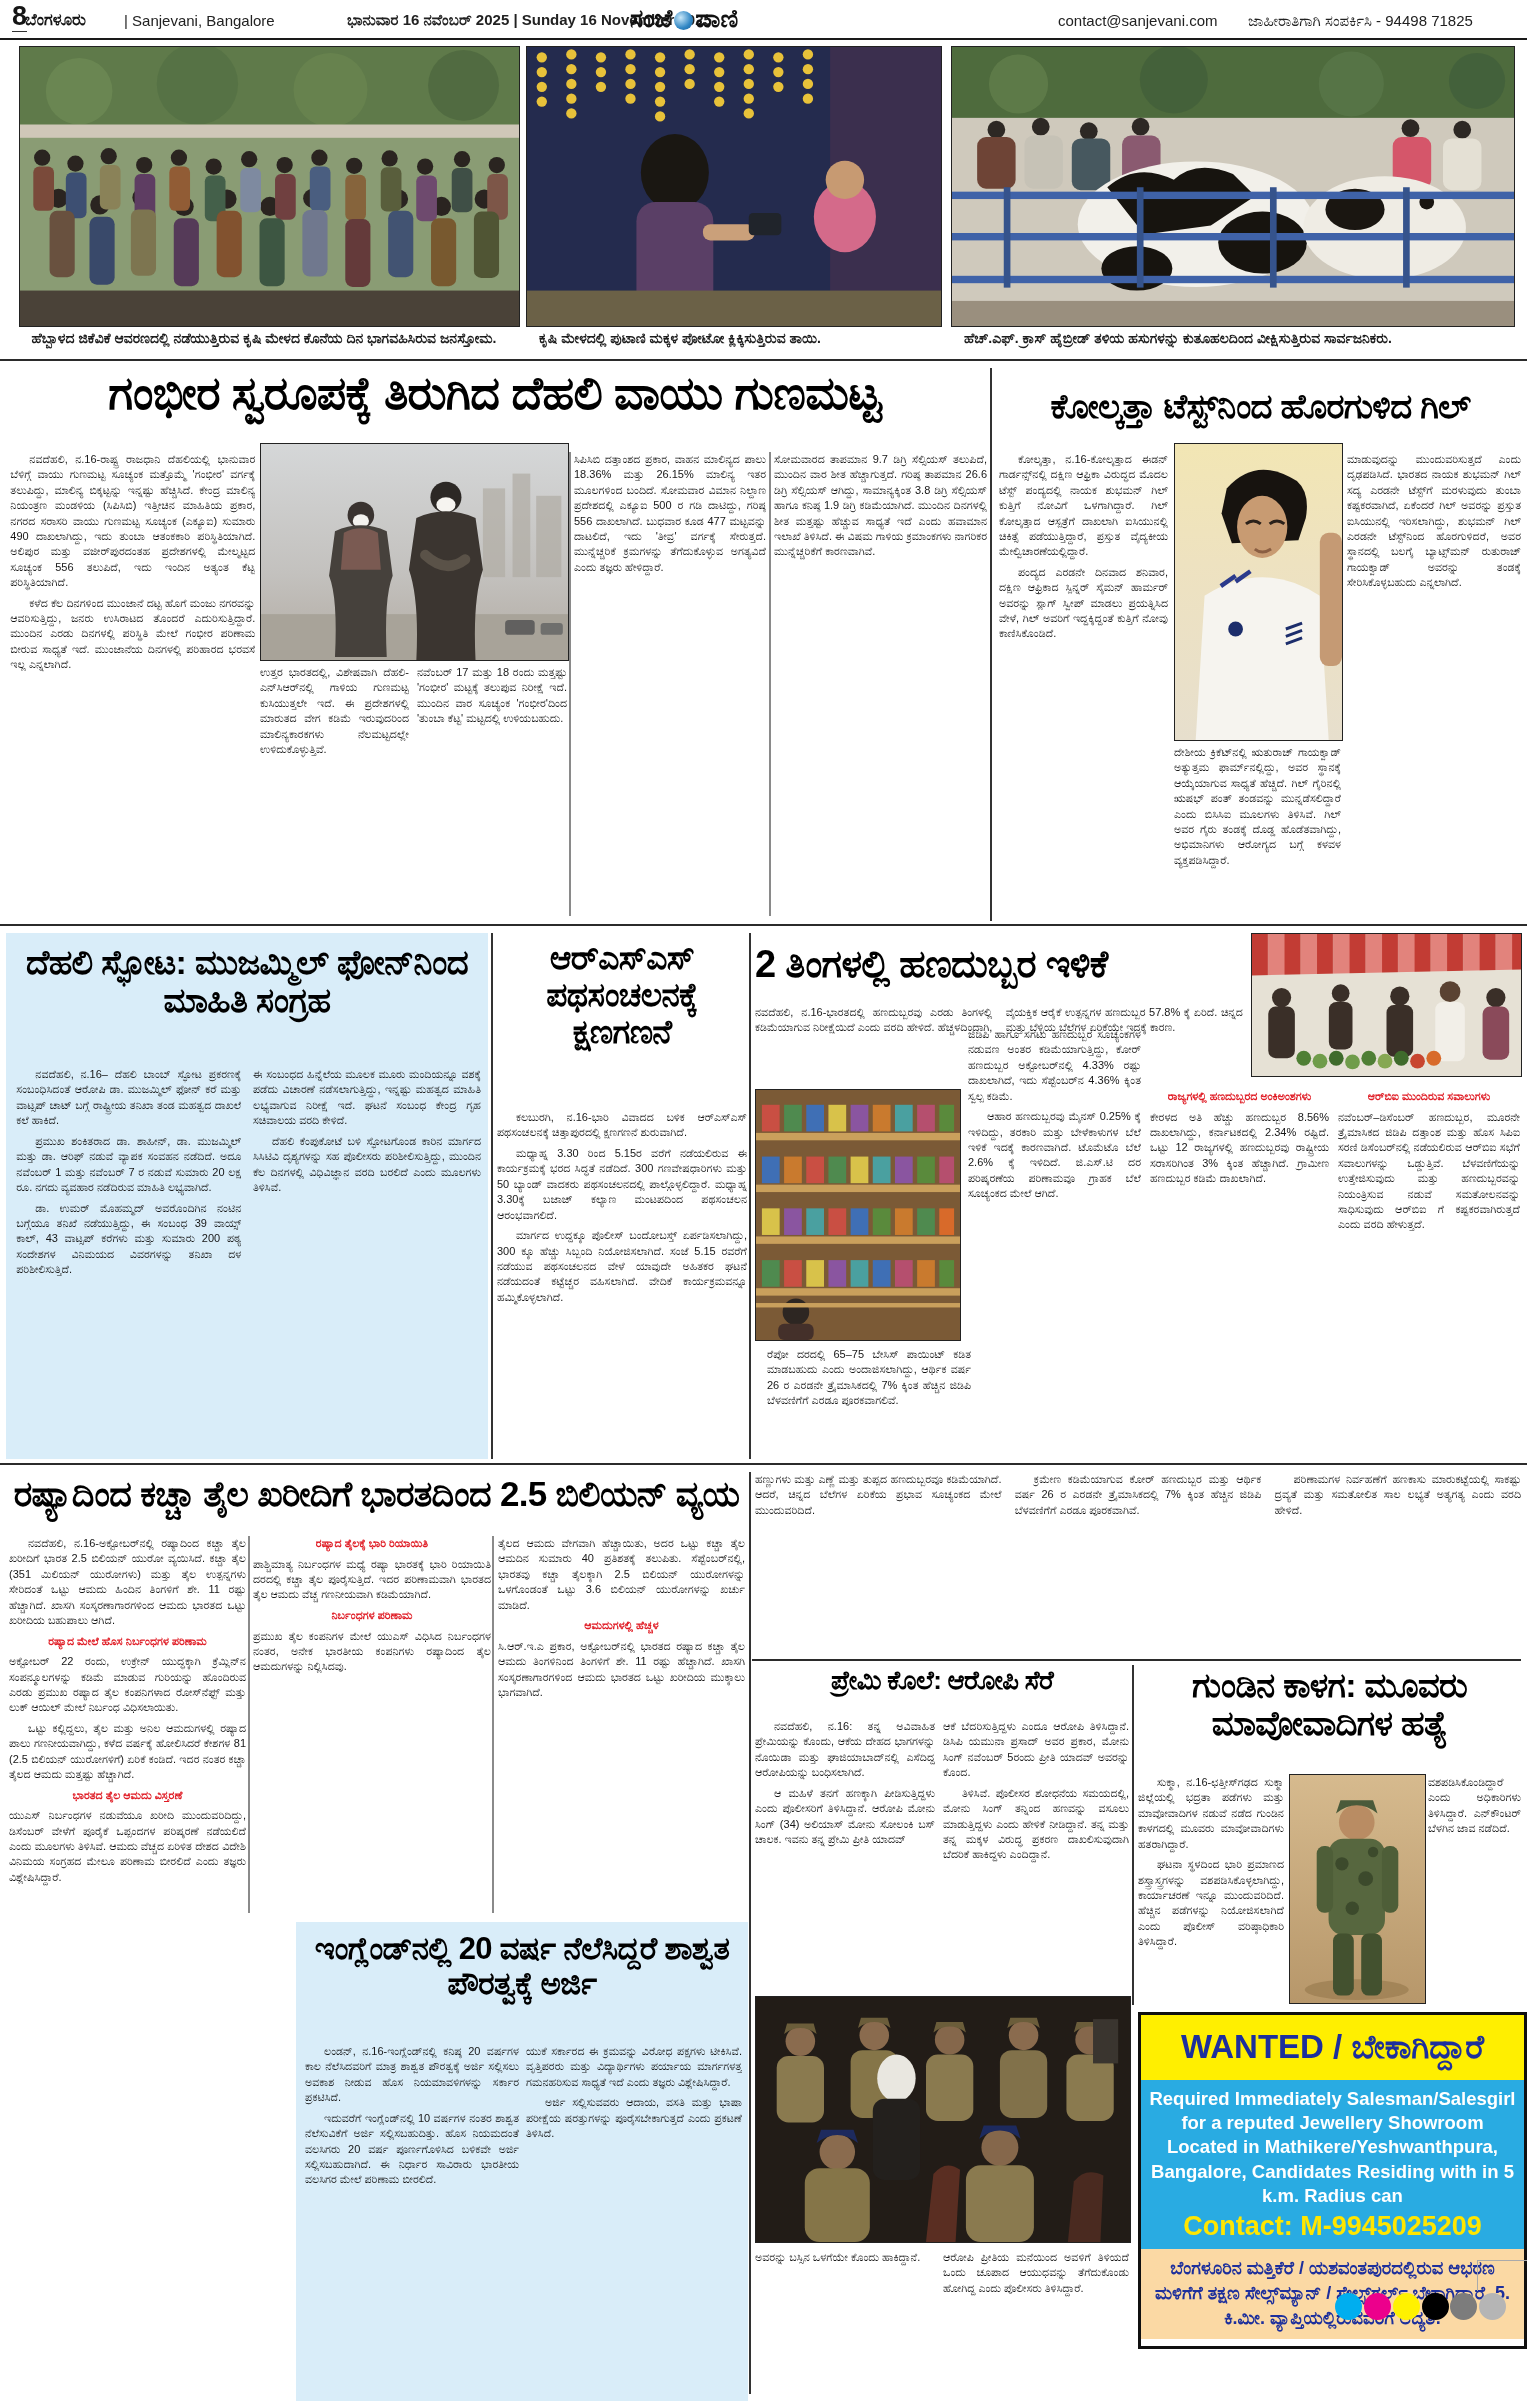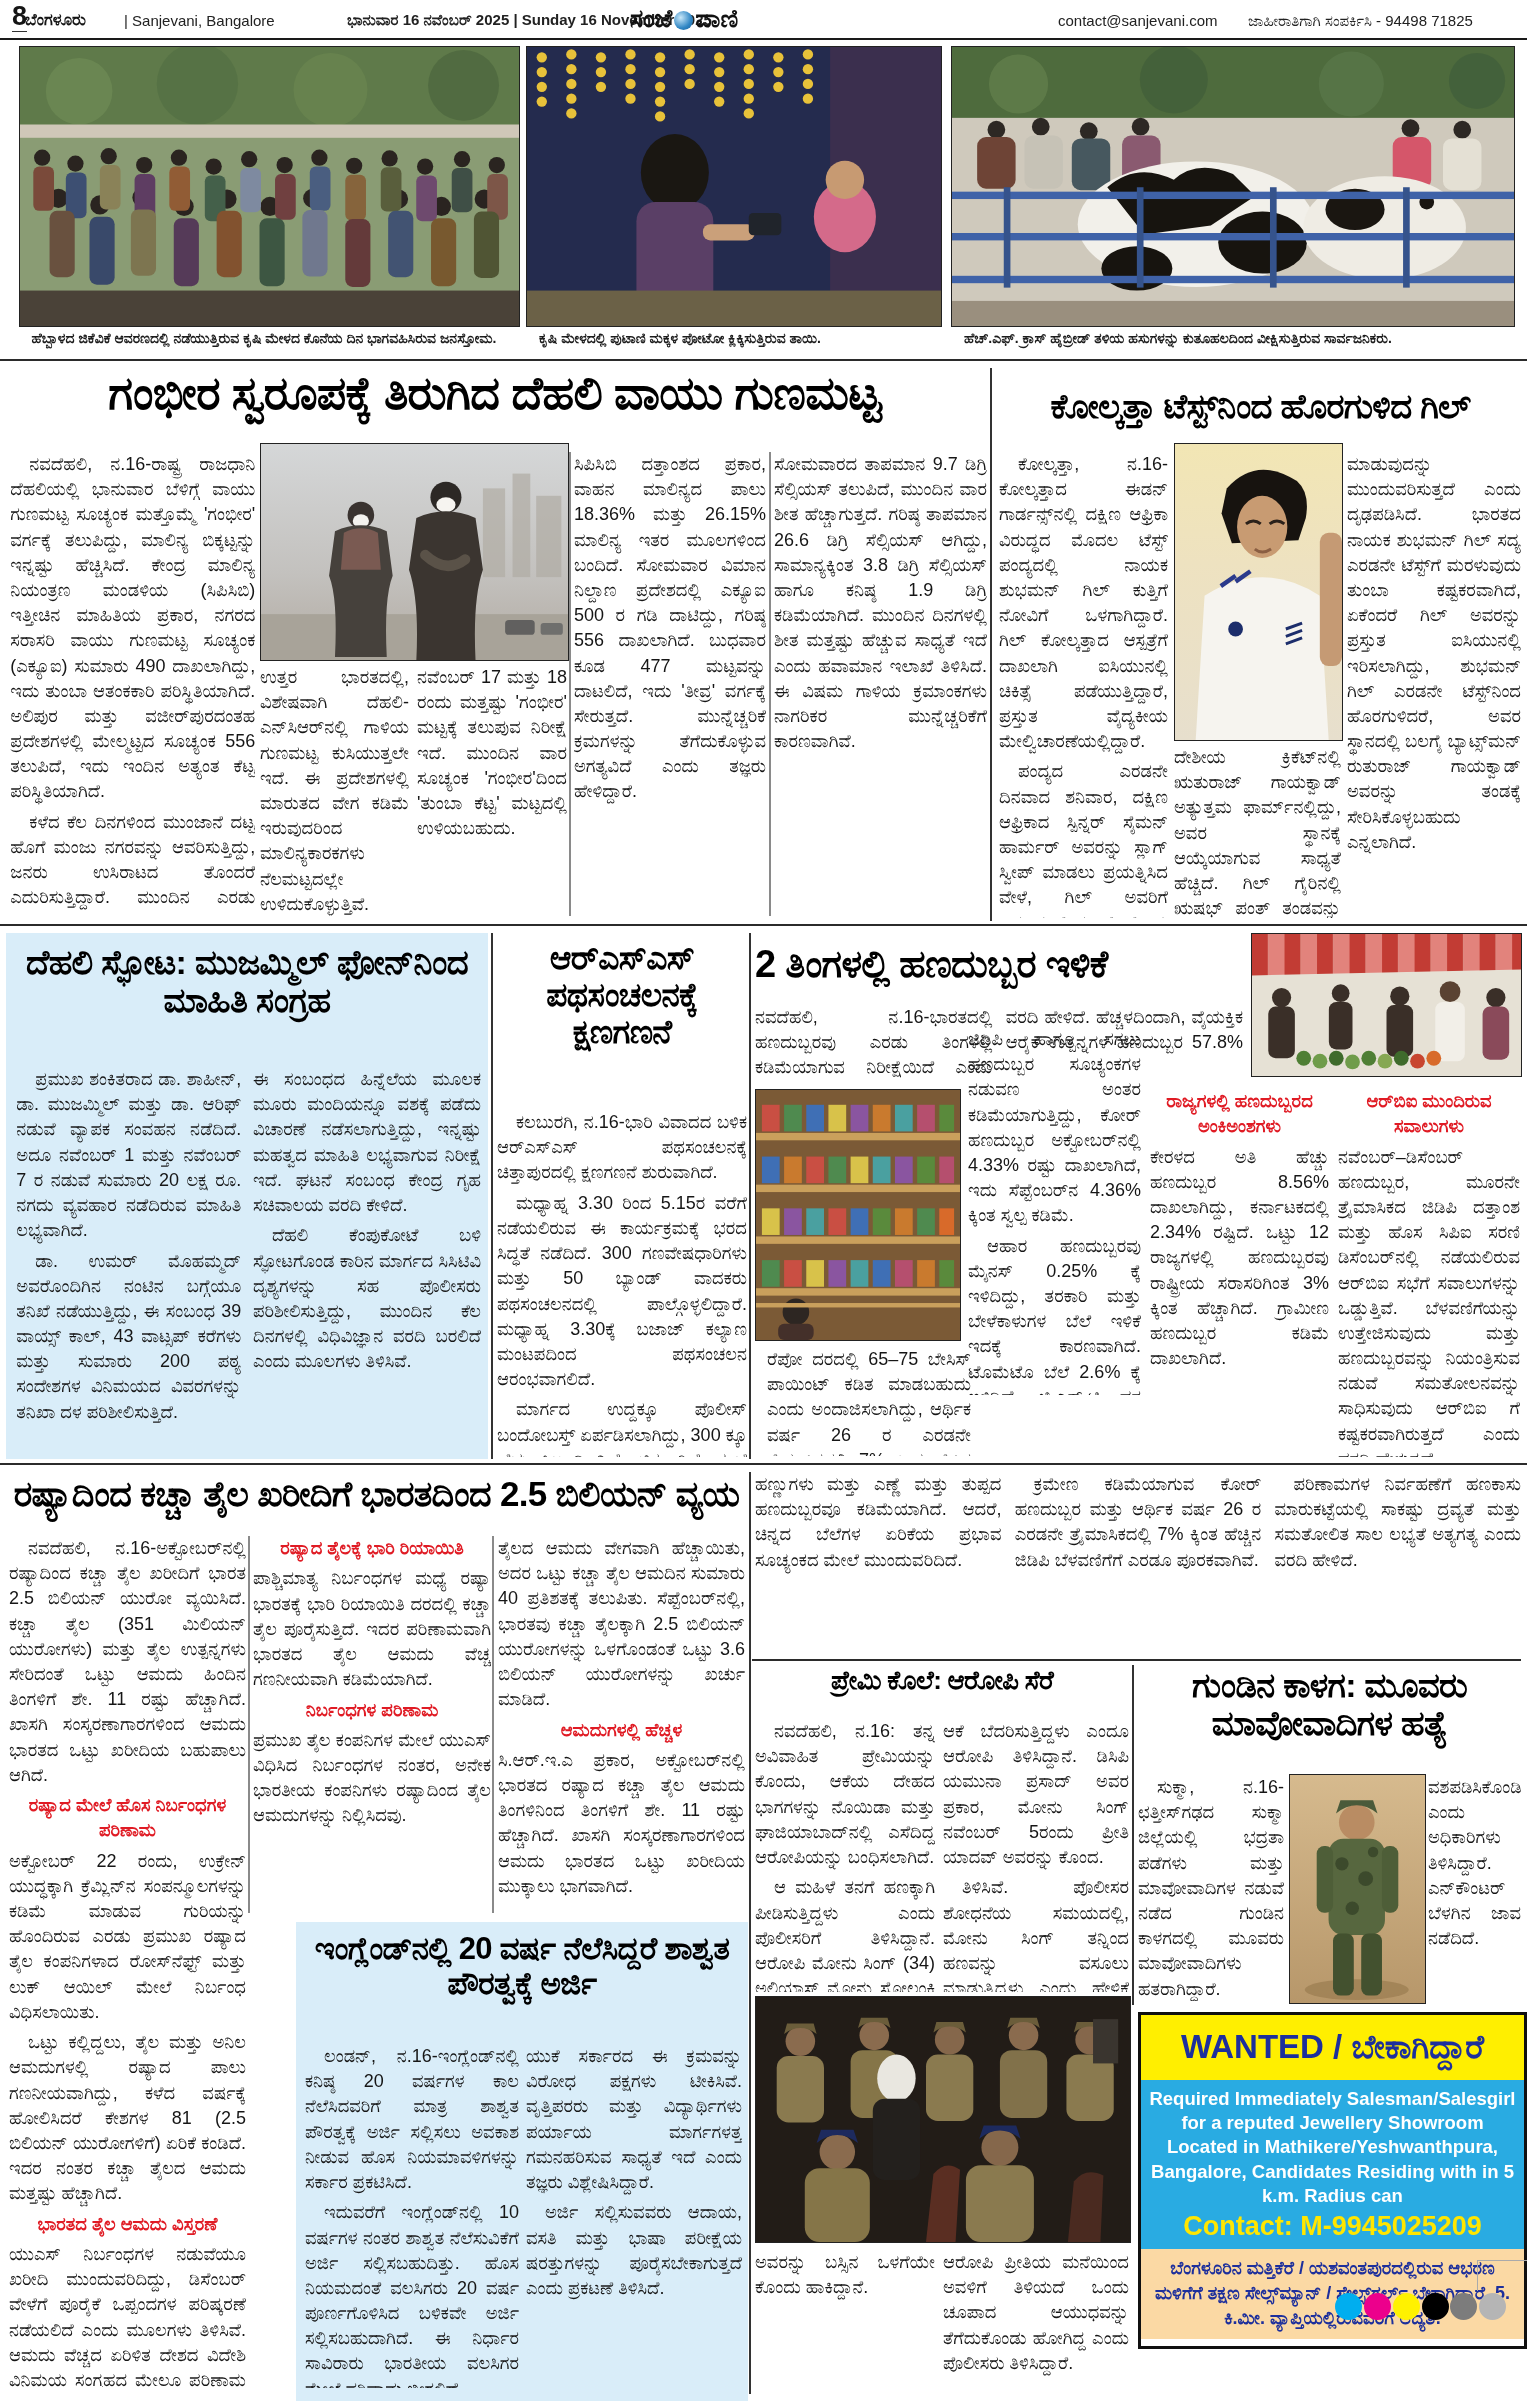--- a/index.html
+++ b/index.html
@@ -20,21 +20,21 @@
   
   .photo{position:absolute;overflow:hidden;border:0.7px solid #222;background:#ccc;}
   .photo svg{display:block;width:100%;height:100%;}
   .caption{position:absolute;font-size:14px;font-weight:bold;color:#1c1c1c;line-height:1.2;margin-left:13px;}
   
   .hrule{position:absolute;background:#2b2b2b;}
   .vrule{position:absolute;background:#8a8a8a;width:1.5px;}
   
   .headline{position:absolute;font-weight:800;color:#000;text-align:center;letter-spacing:-0.7px;line-height:1.12;}
   
-  .col{position:absolute;overflow:hidden;text-align:justify;font-size:18px;line-height:1.40;color:#161616;}
+  .col{position:absolute;overflow:hidden;text-align:justify;font-size:11px;line-height:1.40;color:#161616;}
   .col p{margin:0 0 5.2px 0;text-indent:19px;}
   .col p.nofirst{text-indent:0;}
   .subhead{color:#e01b24;font-weight:bold;text-align:center;text-indent:0 !important;margin:4.4px 0;}
   .bluebg{background:#d9edf9;}
   
   .wanted{position:absolute;border:3px solid #101010;background:#fff;}
   .w-yellow{background:#ffef00;color:#1d2f9c;font-weight:800;font-size:33px;text-align:left;
             height:65px;display:flex;align-items:center;justify-content:center;}
   .w-blue{background:#29abe2;color:#ffffff;font-weight:bold;font-size:18.5px;text-align:center;
           padding:7.4px 6px 4.4px 6px;line-height:1.3;}
@@ -322,20 +322,21 @@
   </div>
   <div class="col" style="left:1347px;top:452px;width:174px;height:466px;">
     <p class="nofirst">ಮಾಡುವುದನ್ನು ಮುಂದುವರಿಸುತ್ತದೆ ಎಂದು ದೃಢಪಡಿಸಿದೆ. ಭಾರತದ ನಾಯಕ ಶುಭಮನ್ ಗಿಲ್ ಸದ್ಯ ಎರಡನೇ ಟೆಸ್ಟ್‌ಗೆ ಮರಳುವುದು ತುಂಬಾ ಕಷ್ಟಕರವಾಗಿದೆ, ಏಕೆಂದರೆ ಗಿಲ್ ಅವರನ್ನು ಪ್ರಸ್ತುತ ಐಸಿಯುನಲ್ಲಿ ಇರಿಸಲಾಗಿದ್ದು, ಶುಭಮನ್ ಗಿಲ್ ಎರಡನೇ ಟೆಸ್ಟ್‌ನಿಂದ ಹೊರಗುಳಿದರೆ, ಅವರ ಸ್ಥಾನದಲ್ಲಿ ಬಲಗೈ ಬ್ಯಾಟ್ಸ್‌ಮನ್ ರುತುರಾಜ್ ಗಾಯಕ್ವಾಡ್ ಅವರನ್ನು ತಂಡಕ್ಕೆ ಸೇರಿಸಿಕೊಳ್ಳಬಹುದು ಎನ್ನಲಾಗಿದೆ.</p>
   </div>
 
   <div class="hrule" style="left:0;top:924px;width:1528px;height:2.2px;"></div>
 
   <div class="bluebg abs" style="left:6px;top:933px;width:482px;height:526px;"></div>
   <div class="headline" style="left:12px;top:943px;width:470px;height:117px;font-size:34px;">ದೆಹಲಿ ಸ್ಫೋಟ: ಮುಜಮ್ಮಿಲ್ ಫೋನ್‌ನಿಂದ ಮಾಹಿತಿ ಸಂಗ್ರಹ</div>
   <div class="col" style="left:16.3px;top:1067px;width:225px;height:386px;">
+    <p>ನವದೆಹಲಿ, ನ.16– ದೆಹಲಿ ಬಾಂಬ್ ಸ್ಫೋಟ ಪ್ರಕರಣಕ್ಕೆ ಸಂಬಂಧಿಸಿದಂತೆ ಆರೋಪಿ ಡಾ. ಮುಜಮ್ಮಿಲ್ ಫೋನ್ ಕರೆ ಮತ್ತು ವಾಟ್ಸಪ್ ಚಾಟ್ ಬಗ್ಗೆ ರಾಷ್ಟ್ರೀಯ ತನಿಖಾ ತಂಡ ಮಹತ್ವದ ದಾಖಲೆ ಕಲೆ ಹಾಕಿದೆ.</p>
     <p>ಪ್ರಮುಖ ಶಂಕಿತರಾದ ಡಾ. ಶಾಹೀನ್, ಡಾ. ಮುಜಮ್ಮಿಲ್ ಮತ್ತು ಡಾ. ಆರಿಫ್ ನಡುವೆ ವ್ಯಾಪಕ ಸಂವಹನ ನಡೆದಿದೆ. ಅದೂ ನವೆಂಬರ್ 1 ಮತ್ತು ನವೆಂಬರ್ 7 ರ ನಡುವೆ ಸುಮಾರು 20 ಲಕ್ಷ ರೂ. ನಗದು ವ್ಯವಹಾರ ನಡೆದಿರುವ ಮಾಹಿತಿ ಲಭ್ಯವಾಗಿದೆ.</p>
     <p>ಡಾ. ಉಮರ್ ಮೊಹಮ್ಮದ್ ಅವರೊಂದಿಗಿನ ನಂಟಿನ ಬಗ್ಗೆಯೂ ತನಿಖೆ ನಡೆಯುತ್ತಿದ್ದು, ಈ ಸಂಬಂಧ 39 ವಾಯ್ಸ್ ಕಾಲ್, 43 ವಾಟ್ಸಪ್ ಕರೆಗಳು ಮತ್ತು ಸುಮಾರು 200 ಪಠ್ಯ ಸಂದೇಶಗಳ ವಿನಿಮಯದ ವಿವರಗಳನ್ನು ತನಿಖಾ ದಳ ಪರಿಶೀಲಿಸುತ್ತಿದೆ.</p>
   </div>
   <div class="col" style="left:253px;top:1067px;width:228px;height:386px;">
     <p class="nofirst">ಈ ಸಂಬಂಧದ ಹಿನ್ನೆಲೆಯ ಮೂಲಕ ಮೂರು ಮಂದಿಯನ್ನೂ ವಶಕ್ಕೆ ಪಡೆದು ವಿಚಾರಣೆ ನಡೆಸಲಾಗುತ್ತಿದ್ದು, ಇನ್ನಷ್ಟು ಮಹತ್ವದ ಮಾಹಿತಿ ಲಭ್ಯವಾಗುವ ನಿರೀಕ್ಷೆ ಇದೆ. ಘಟನೆ ಸಂಬಂಧ ಕೇಂದ್ರ ಗೃಹ ಸಚಿವಾಲಯ ವರದಿ ಕೇಳಿದೆ.</p>
     <p>ದೆಹಲಿ ಕೆಂಪುಕೋಟೆ ಬಳಿ ಸ್ಫೋಟಗೊಂಡ ಕಾರಿನ ಮಾರ್ಗದ ಸಿಸಿಟಿವಿ ದೃಶ್ಯಗಳನ್ನು ಸಹ ಪೊಲೀಸರು ಪರಿಶೀಲಿಸುತ್ತಿದ್ದು, ಮುಂದಿನ ಕೆಲ ದಿನಗಳಲ್ಲಿ ವಿಧಿವಿಜ್ಞಾನ ವರದಿ ಬರಲಿದೆ ಎಂದು ಮೂಲಗಳು ತಿಳಿಸಿವೆ.</p>
   </div>
 
   <div class="vrule" style="left:491px;top:933px;height:526px;background:#333;"></div>
   <div class="headline" style="left:497px;top:940px;width:250px;height:163px;font-size:33px;">ಆರ್‌ಎಸ್‌ಎಸ್ ಪಥಸಂಚಲನಕ್ಕೆ ಕ್ಷಣಗಣನೆ</div>

